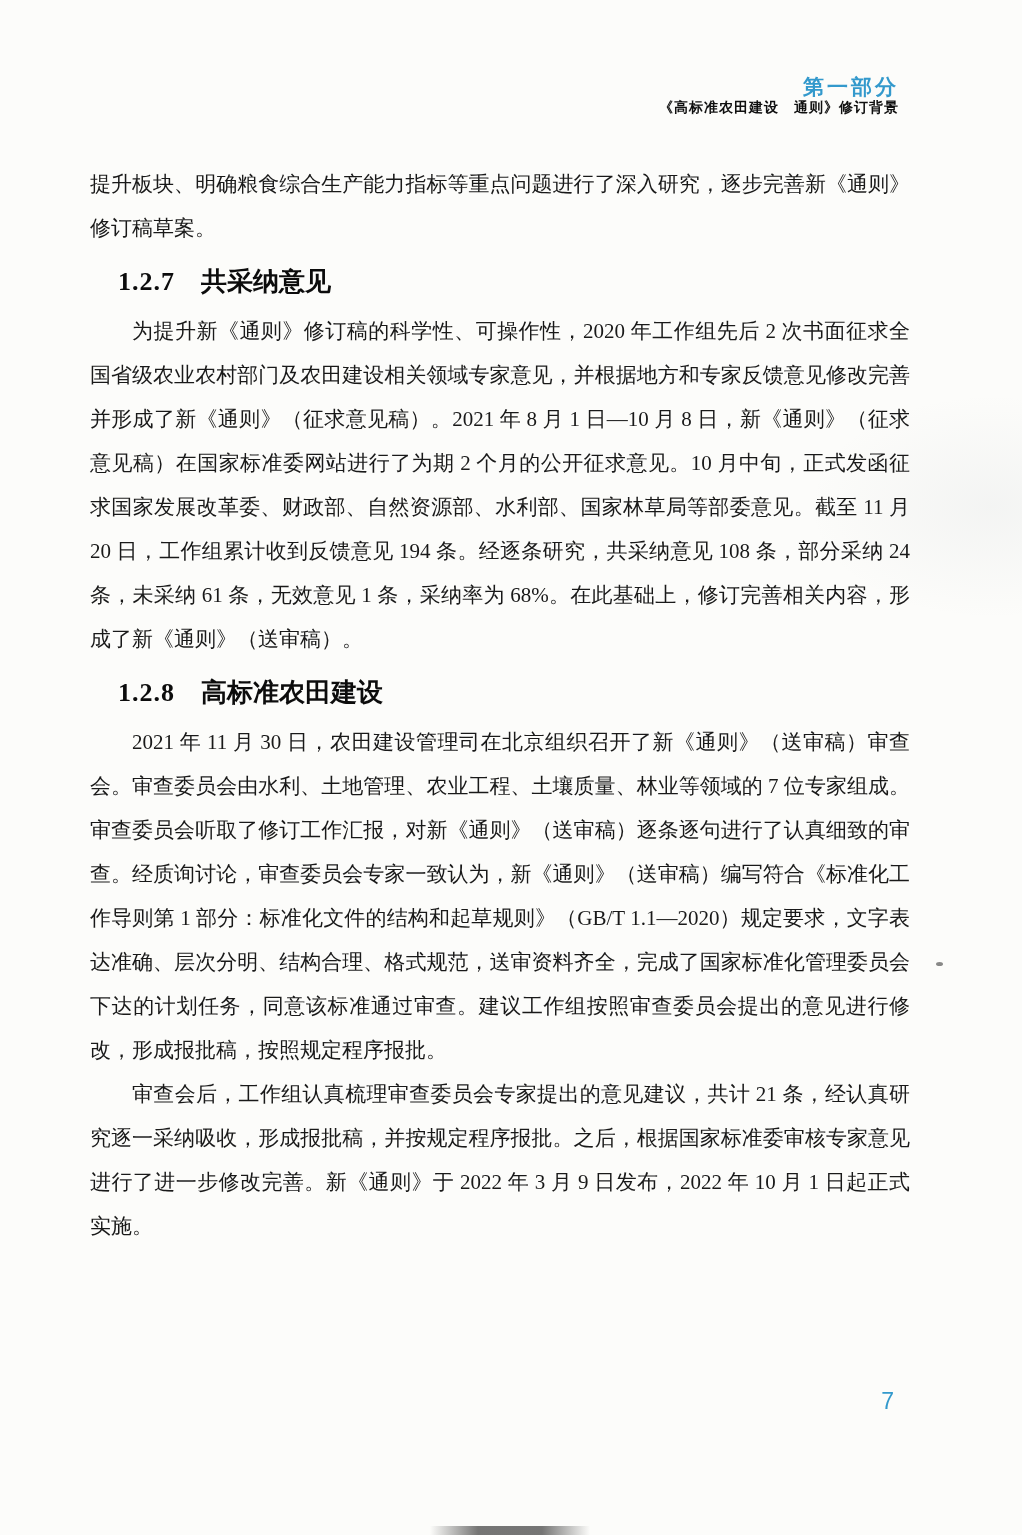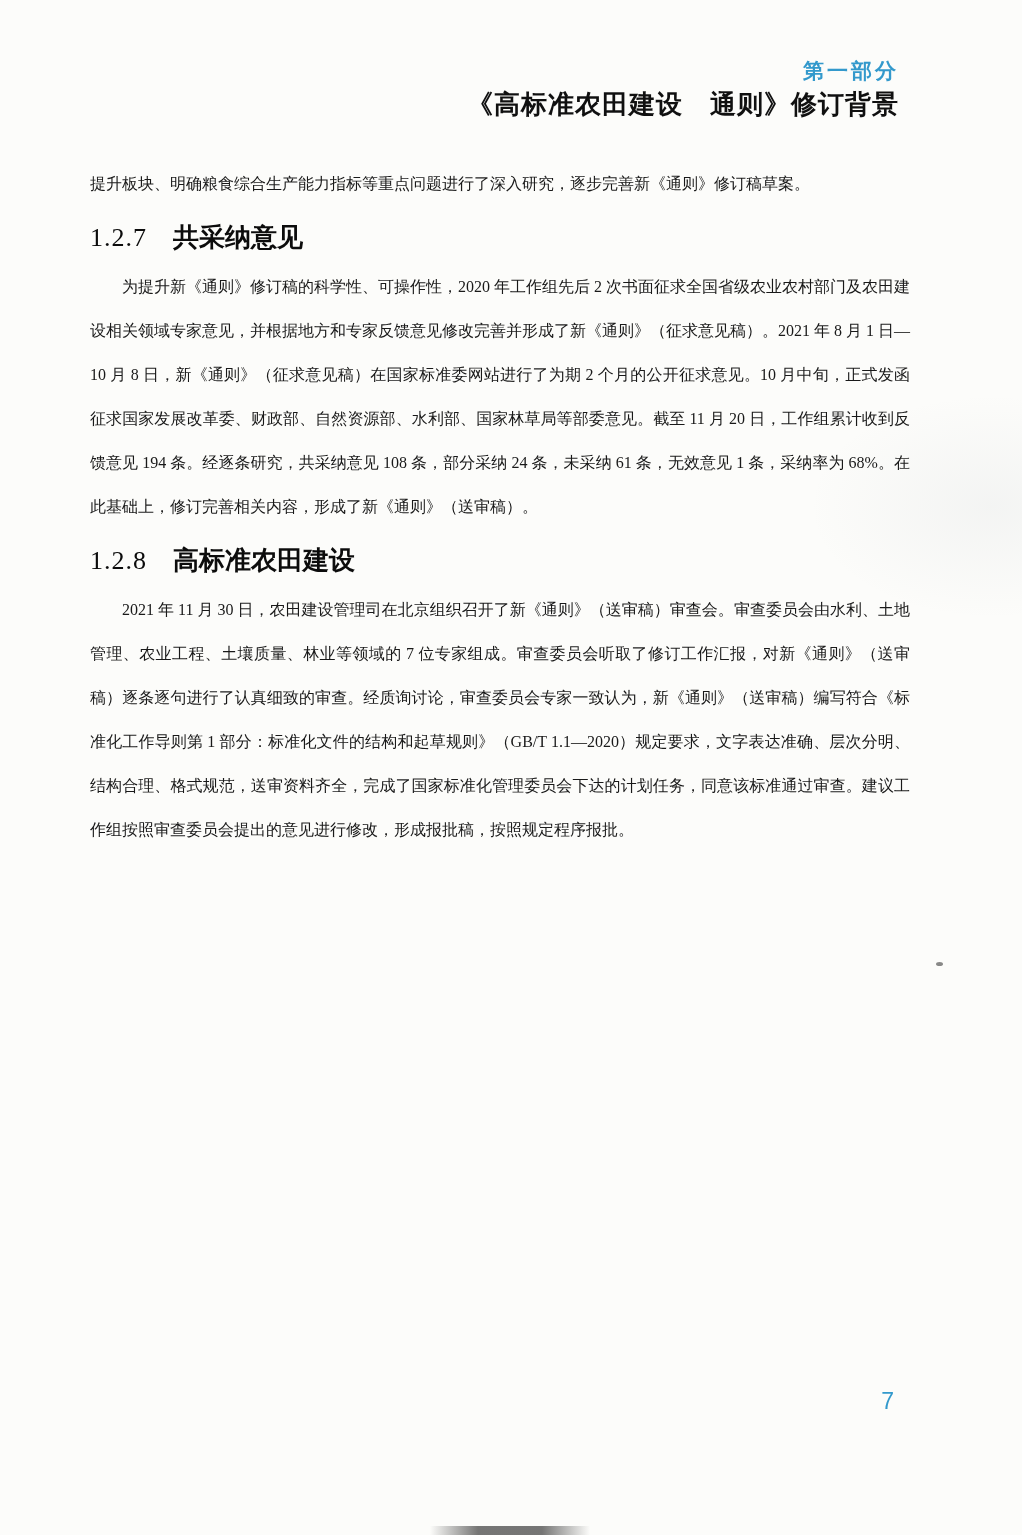--- a/index.html
+++ b/index.html
@@ -17,85 +17,86 @@
     position: absolute;
     inset: 0;
     background:
       radial-gradient(ellipse 260px 160px at 97% 33%, rgba(130,140,150,0.07), rgba(130,140,150,0) 70%),
       #fcfcfa;
   }
 
   
   .running-header {
     position: absolute;
-    top: 60px;
+    top: 76px;
     right: 108px;
     display: flex;
     align-items: flex-end;
     gap: 9px;
   }
   .header-lines {
     display: flex;
     flex-direction: column;
     align-items: flex-end;
     justify-content: space-between;
   }
   .part-label {
     font-family: "Liberation Sans", sans-serif;
     font-weight: bold;
     color: var(--accent);
     font-size: 21px;
     letter-spacing: 3px;
     line-height: 1;
   }
   .chapter-title {
-    font-family: Liberation Sans, sans-serif;
+    font-family: Liberation Serif, serif;
     font-weight: bold;
     color: #101010;
-    font-size: 26px;
+    font-size: 14px;
     letter-spacing: 1px;
     line-height: 1;
-    margin-top: 10px;
+    margin-top: 4px;
   }
   .header-bar {
     width: 6px;
     background: var(--accent);
   }
 
   
   .content {
     position: absolute;
     left: 90px;
     top: 162px;
     width: 820px;
   }
   .body-paragraph {
     margin: 0;
     font-family: "Liberation Serif", "DejaVu Serif", serif;
-    font-size: 16px;
+    font-size: 21px;
     line-height: 44px;
     text-align: justify;
     color: #191919;
   }
   .body-paragraph.indent { text-indent: 2em; }
   .section-heading {
     margin: 9px 0 5px 0;
     font-family: "Liberation Sans", sans-serif;
     font-size: 26px;
     font-weight: bold;
     color: #0c0c0c;
     line-height: 44px;
     display: flex;
     align-items: baseline;
   }
   .heading-number {
     font-family: "Liberation Serif", "DejaVu Serif", serif;
-    font-weight: normal;
+    font-weight: bold;
     margin-right: 26px;
     letter-spacing: 1px;
+    margin-left: 28px;
   }
 
   
   .page-number {
     position: absolute;
     right: 128px;
     top: 1388px;
     font-family: "Liberation Sans", sans-serif;
     font-size: 23px;
     color: var(--accent);
@@ -138,20 +139,21 @@
       <h2 class="section-heading">
         <span class="heading-number">1.2.7</span>
         <span class="heading-text">共采纳意见</span>
       </h2>
       <p class="body-paragraph indent">为提升新《通则》修订稿的科学性、可操作性，2020 年工作组先后 2 次书面征求全国省级农业农村部门及农田建设相关领域专家意见，并根据地方和专家反馈意见修改完善并形成了新《通则》（征求意见稿）。2021 年 8 月 1 日—10 月 8 日，新《通则》（征求意见稿）在国家标准委网站进行了为期 2 个月的公开征求意见。10 月中旬，正式发函征求国家发展改革委、财政部、自然资源部、水利部、国家林草局等部委意见。截至 11 月 20 日，工作组累计收到反馈意见 194 条。经逐条研究，共采纳意见 108 条，部分采纳 24 条，未采纳 61 条，无效意见 1 条，采纳率为 68%。在此基础上，修订完善相关内容，形成了新《通则》（送审稿）。</p>
       <h2 class="section-heading">
         <span class="heading-number">1.2.8</span>
         <span class="heading-text">高标准农田建设</span>
       </h2>
       <p class="body-paragraph indent">2021 年 11 月 30 日，农田建设管理司在北京组织召开了新《通则》（送审稿）审查会。审查委员会由水利、土地管理、农业工程、土壤质量、林业等领域的 7 位专家组成。审查委员会听取了修订工作汇报，对新《通则》（送审稿）逐条逐句进行了认真细致的审查。经质询讨论，审查委员会专家一致认为，新《通则》（送审稿）编写符合《标准化工作导则第 1 部分：标准化文件的结构和起草规则》（GB/T 1.1—2020）规定要求，文字表达准确、层次分明、结构合理、格式规范，送审资料齐全，完成了国家标准化管理委员会下达的计划任务，同意该标准通过审查。建议工作组按照审查委员会提出的意见进行修改，形成报批稿，按照规定程序报批。</p>
+      <p class="body-paragraph indent">审查会后，工作组认真梳理审查委员会专家提出的意见建议，共计 21 条，经认真研究逐一采纳吸收，形成报批稿，并按规定程序报批。之后，根据国家标准委审核专家意见进行了进一步修改完善。新《通则》于 2022 年 3 月 9 日发布，2022 年 10 月 1 日起正式实施。</p>
     </main>
 
   <div class="page-number">7</div>
 
   <div class="scan-smudge"></div>
   <div class="scan-speck"></div>
 
 </div>
 
 </body></html>

